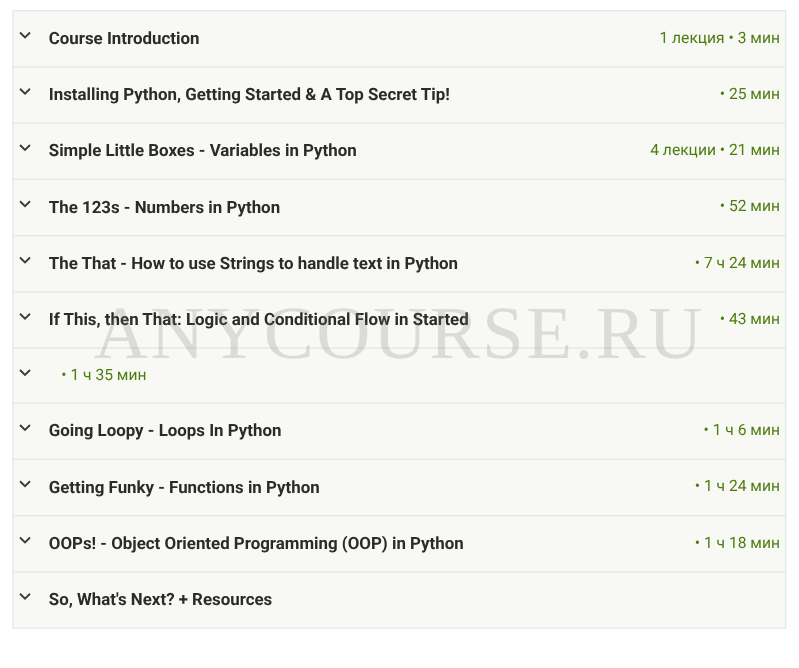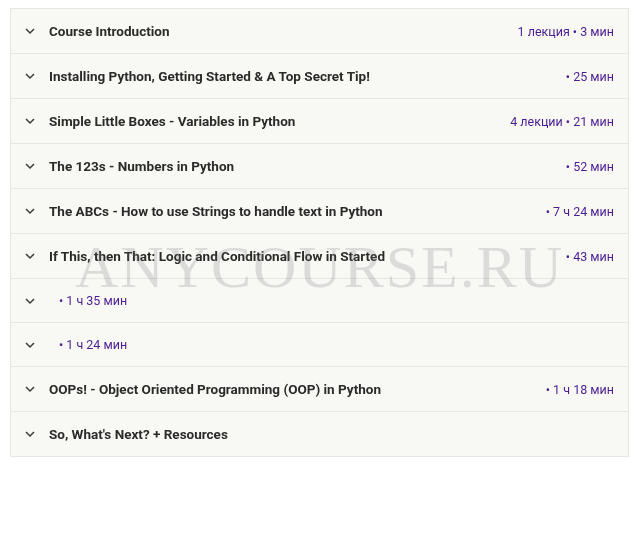--- a/index.html
+++ b/index.html
@@ -9,45 +9,45 @@
     width: 639px;
     height: 534px;
     overflow: hidden;
     position: relative;
   }
   .course-sections {
     padding: 8px 10px;
   }
   .section-row {
     display: flex;
-    align-items: center;
+    align-items: flex-start;
     background: #f8f9f5;
     border: 1px solid #e6e6e3;
-    padding: 14px 14px;
+    padding: 14px 4px;
     margin-bottom: -1px;
     font-size: 13.5px;
     color: #3b3b37;
     cursor: pointer;
   }
   .section-row .chev {
     flex: 0 0 auto;
     margin-right: 14px;
     display: inline-flex;
     align-items: center;
   }
   .section-row .chev svg { display: block; }
   .section-title {
     flex: 1 1 auto;
     font-weight: 700;
     color: #2b2b29;
   }
   .section-meta {
     flex: 0 0 auto;
     font-size: 12.5px;
-    color: #4c1d95;
+    color: #4d7c0f;
     white-space: nowrap;
     padding-left: 10px;
   }
   .watermark {
     position: absolute;
     top: 50%;
     left: 50%;
     transform: translate(-50%, -50%);
     font-size: 60px;
     font-weight: 500;
@@ -103,21 +103,21 @@
     <span class="section-title">The 123s - Numbers in Python</span>
     <span class="section-meta">• 52 мин</span>
   </div>
 
   <div class="section-row">
     <span class="chev">
       <svg width="10" height="10" viewBox="0 0 10 10">
           <path d="M1 3 L5 7 L9 3" fill="none" stroke="#3b3b37" stroke-width="1.5"></path>
         </svg>
     </span>
-    <span class="section-title">The ABCs - How to use Strings to handle text in Python</span>
+    <span class="section-title">The That - How to use Strings to handle text in Python</span>
     <span class="section-meta">• 7 ч 24 мин</span>
   </div>
 
   <div class="section-row">
     <span class="chev">
       <svg width="10" height="10" viewBox="0 0 10 10">
           <path d="M1 3 L5 7 L9 3" fill="none" stroke="#3b3b37" stroke-width="1.5"></path>
         </svg>
     </span>
     <span class="section-title">If This, then That: Logic and Conditional Flow in Started</span>
@@ -126,27 +126,37 @@
 
   <div class="section-row">
     <span class="chev">
       <svg width="10" height="10" viewBox="0 0 10 10">
           <path d="M1 3 L5 7 L9 3" fill="none" stroke="#3b3b37" stroke-width="1.5"></path>
         </svg>
     </span>
     <span class="section-meta">• 1 ч 35 мин</span>
   </div>
 
+  <div class="section-row">
+    <span class="chev">
+      <svg width="10" height="10" viewBox="0 0 10 10">
+          <path d="M1 3 L5 7 L9 3" fill="none" stroke="#3b3b37" stroke-width="1.5"></path>
+        </svg>
+    </span>
+    <span class="section-title">Going Loopy - Loops In Python</span>
+    <span class="section-meta">• 1 ч 6 мин</span>
+  </div>
 
   <div class="section-row">
     <span class="chev">
       <svg width="10" height="10" viewBox="0 0 10 10">
           <path d="M1 3 L5 7 L9 3" fill="none" stroke="#3b3b37" stroke-width="1.5"></path>
         </svg>
     </span>
+    <span class="section-title">Getting Funky - Functions in Python</span>
     <span class="section-meta">• 1 ч 24 мин</span>
   </div>
 
   <div class="section-row">
     <span class="chev">
       <svg width="10" height="10" viewBox="0 0 10 10">
           <path d="M1 3 L5 7 L9 3" fill="none" stroke="#3b3b37" stroke-width="1.5"></path>
         </svg>
     </span>
     <span class="section-title">OOPs! - Object Oriented Programming (OOP) in Python</span>

